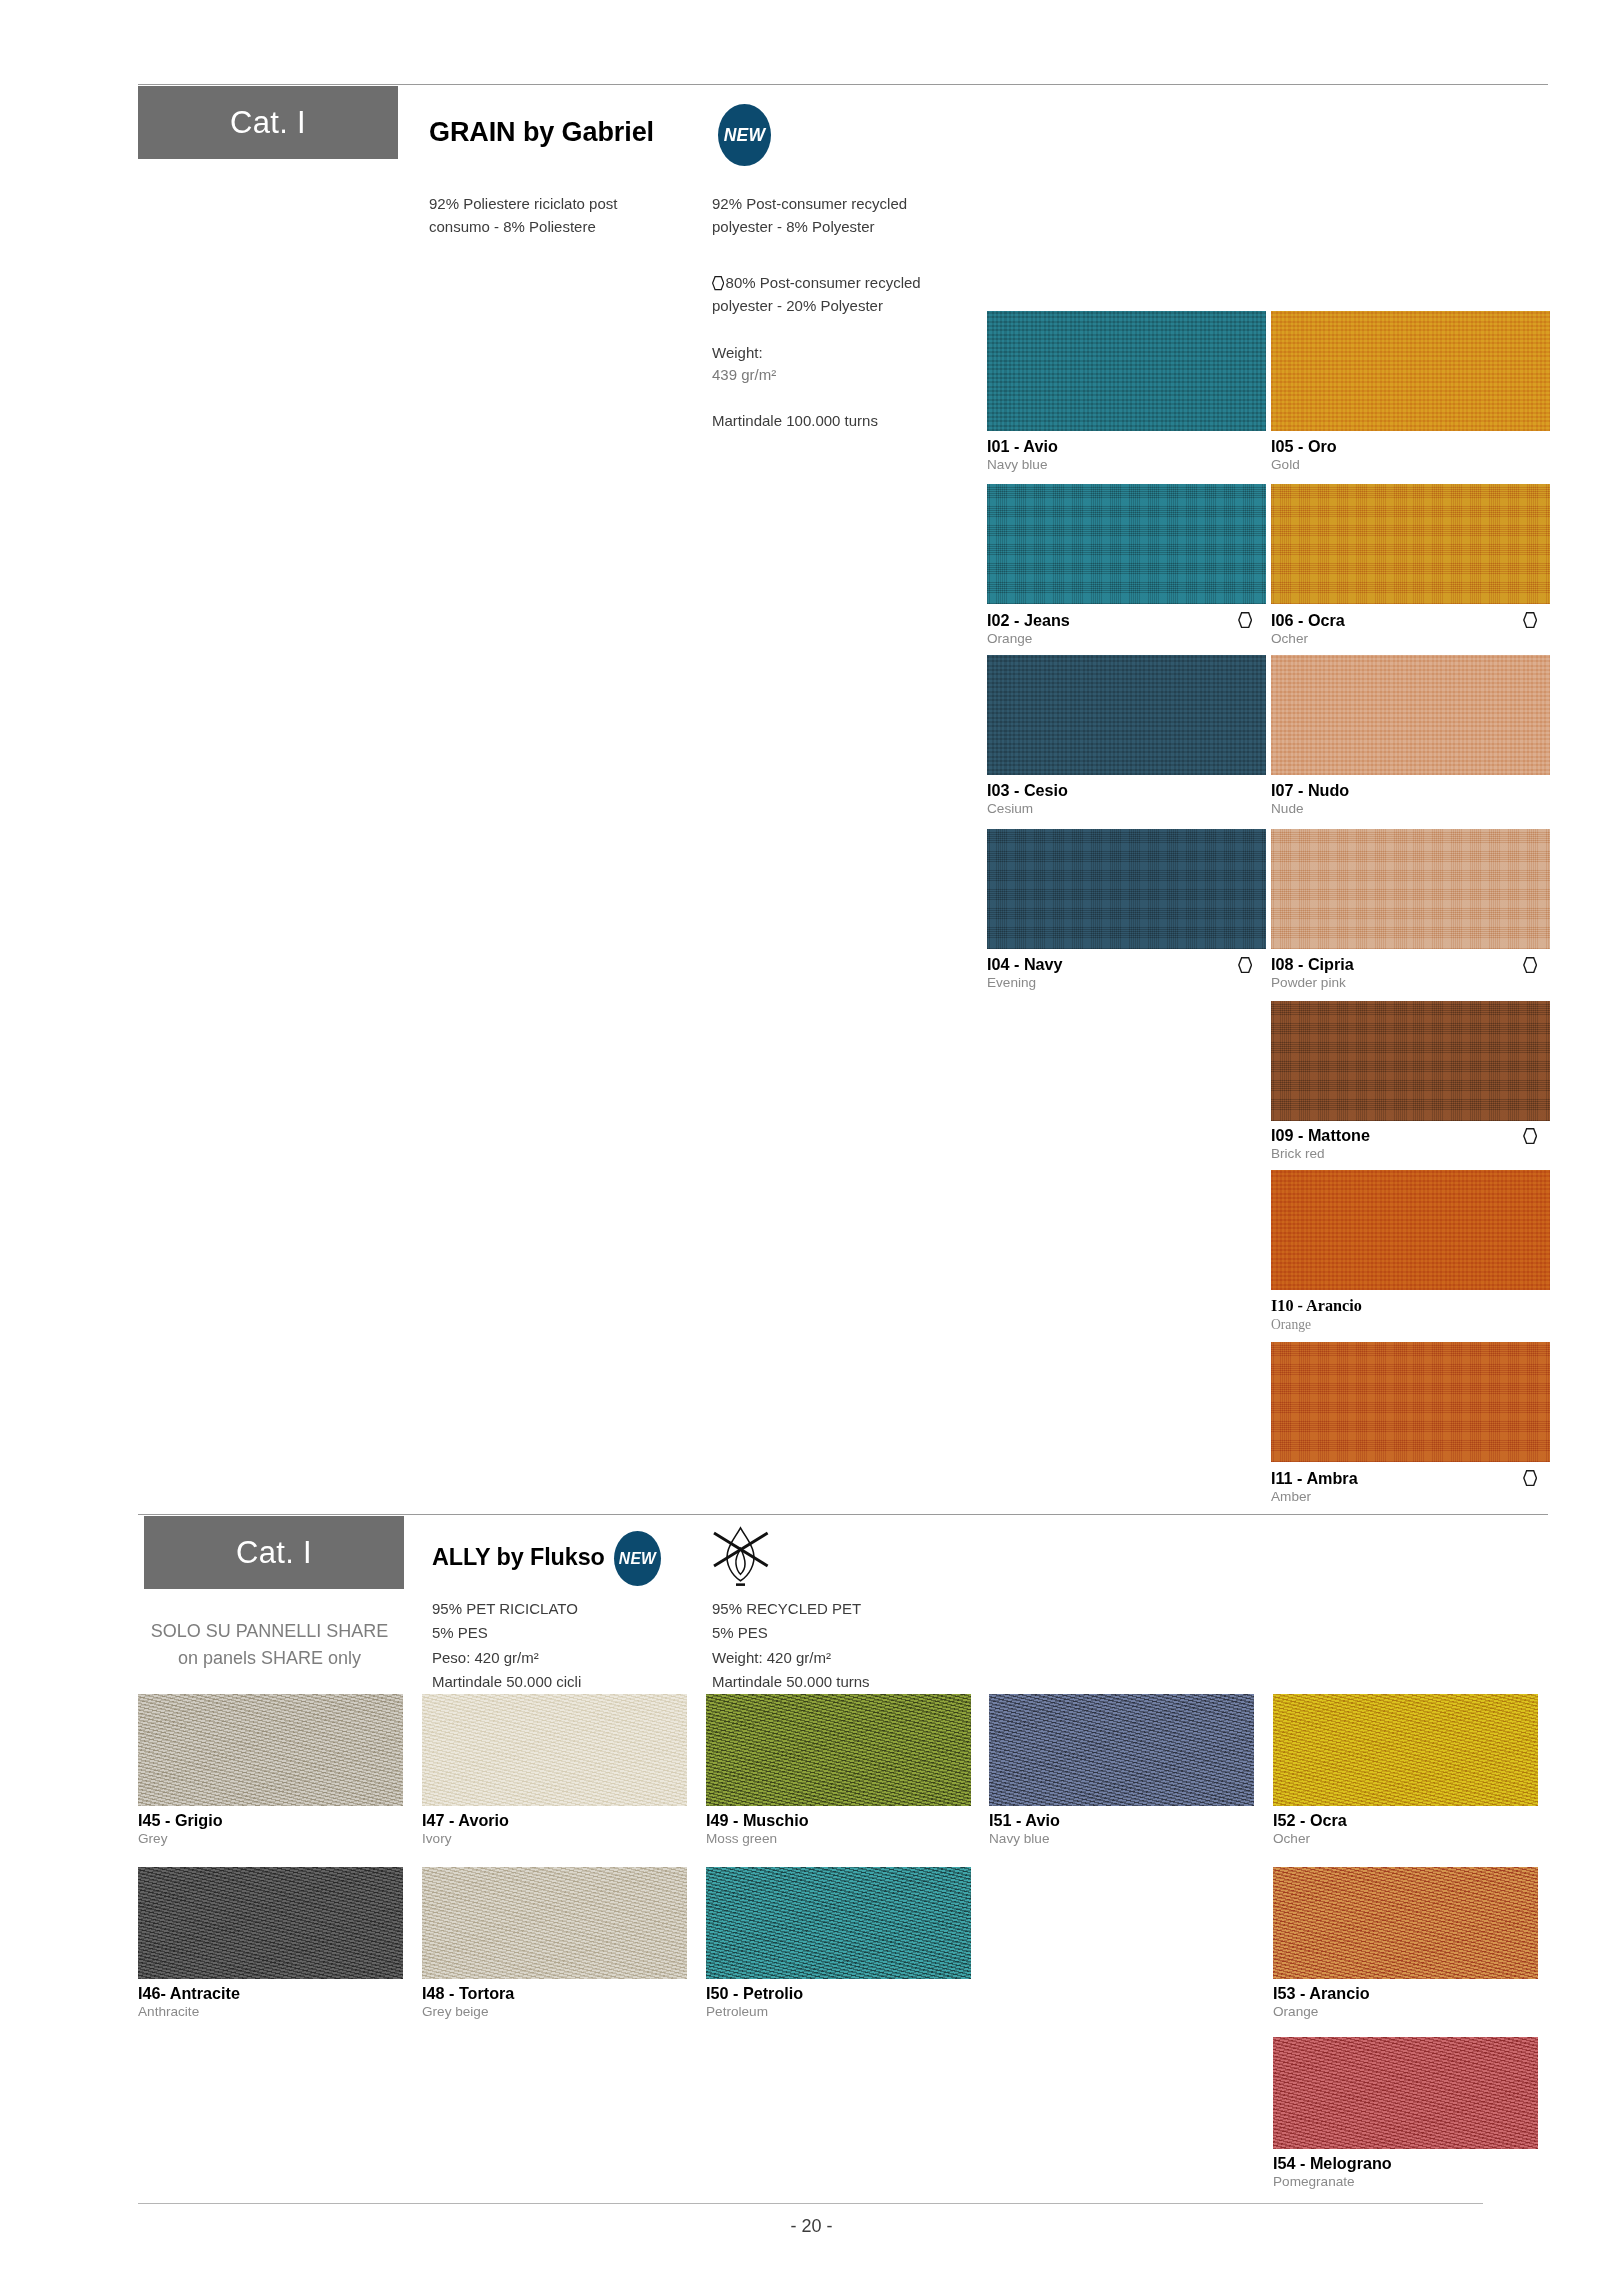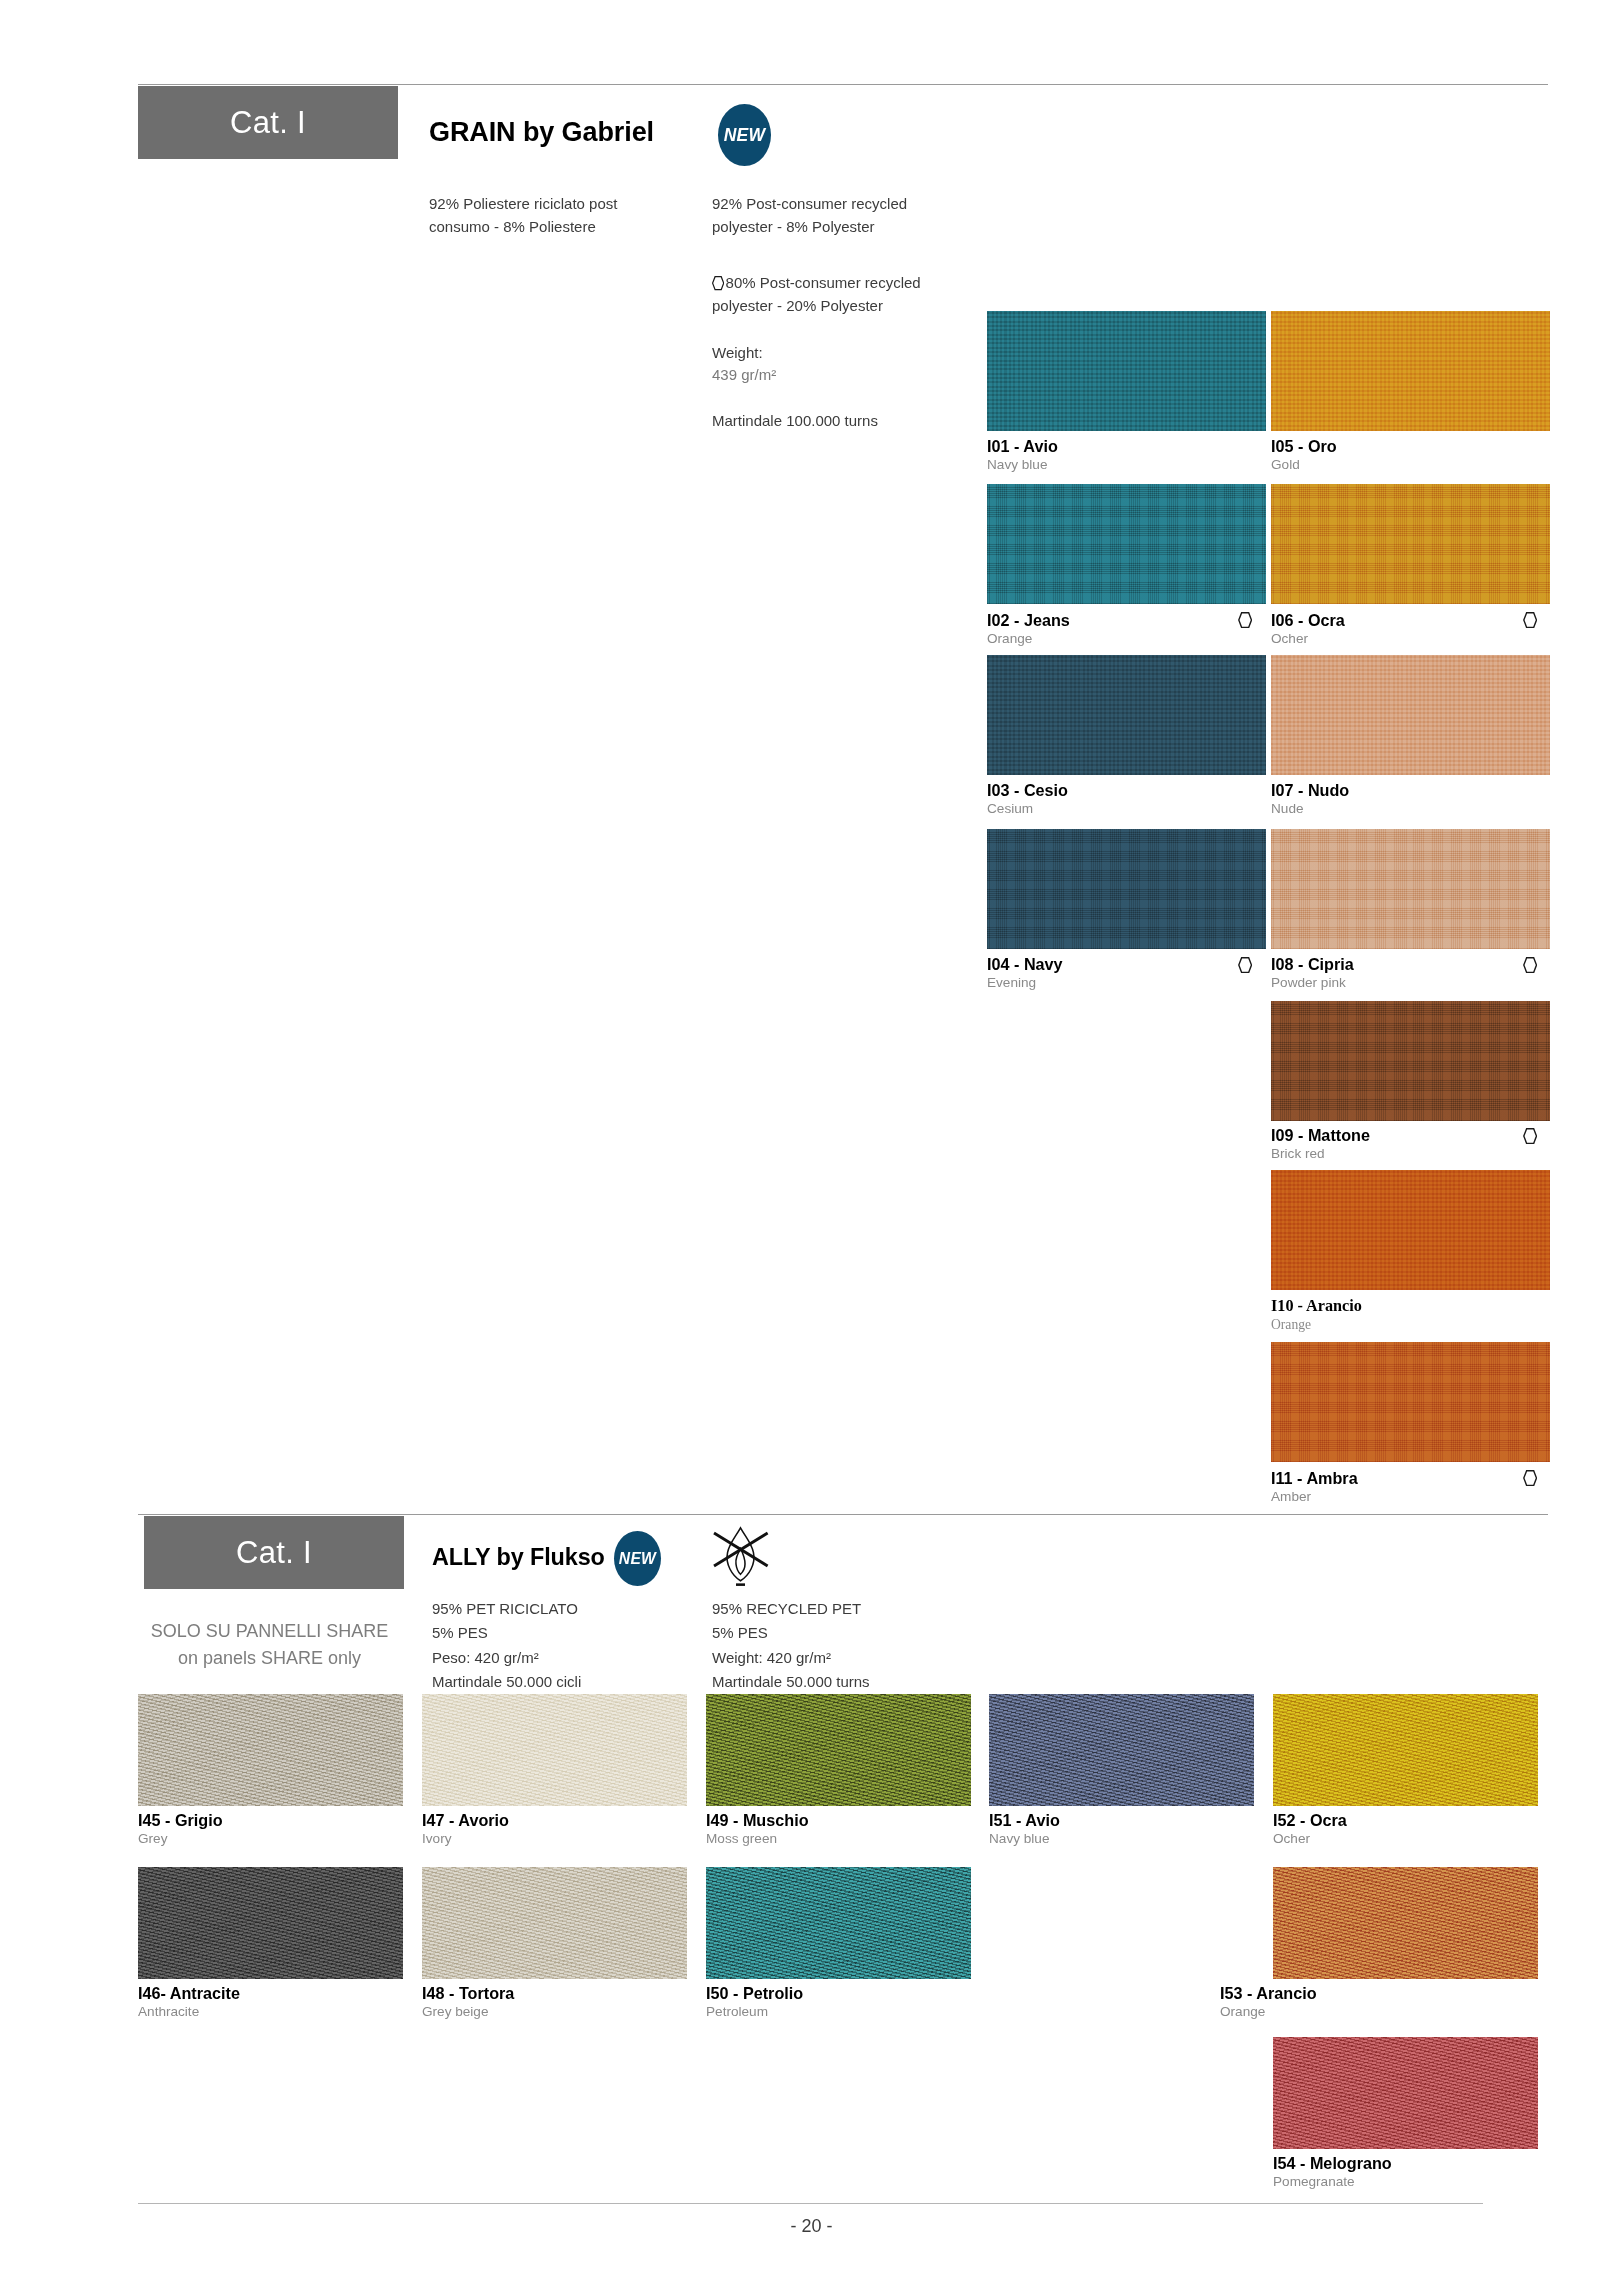--- a/index.html
+++ b/index.html
@@ -332,21 +332,21 @@
     <div class="sw boucle" style="background: rgb(47, 123, 126);"></div>
   </div>
   <div class="lbl" style="left:706px;top:1984px;width:265px;">
     <span class="it">I50 - Petrolio</span>
     <span class="en">Petroleum</span>
   </div>
 
   <div class="cell" style="left:1273px;top:1867px;width:265px;height:112px;">
     <div class="sw boucle" style="background: rgb(191, 111, 58);"></div>
   </div>
-  <div class="lbl" style="left:1220px;top:1984px;width:265px;">
+  <div class="lbl" style="left:1273px;top:1984px;width:265px;">
     <span class="it">I53 - Arancio</span>
     <span class="en">Orange</span>
   </div>
 
   <div class="cell" style="left:1273px;top:2037px;width:265px;height:112px;">
     <div class="sw boucle" style="background: rgb(178, 79, 82);"></div>
   </div>
   <div class="lbl" style="left:1273px;top:2154px;width:265px;">
     <span class="it">I54 - Melograno</span>
     <span class="en">Pomegranate</span>

